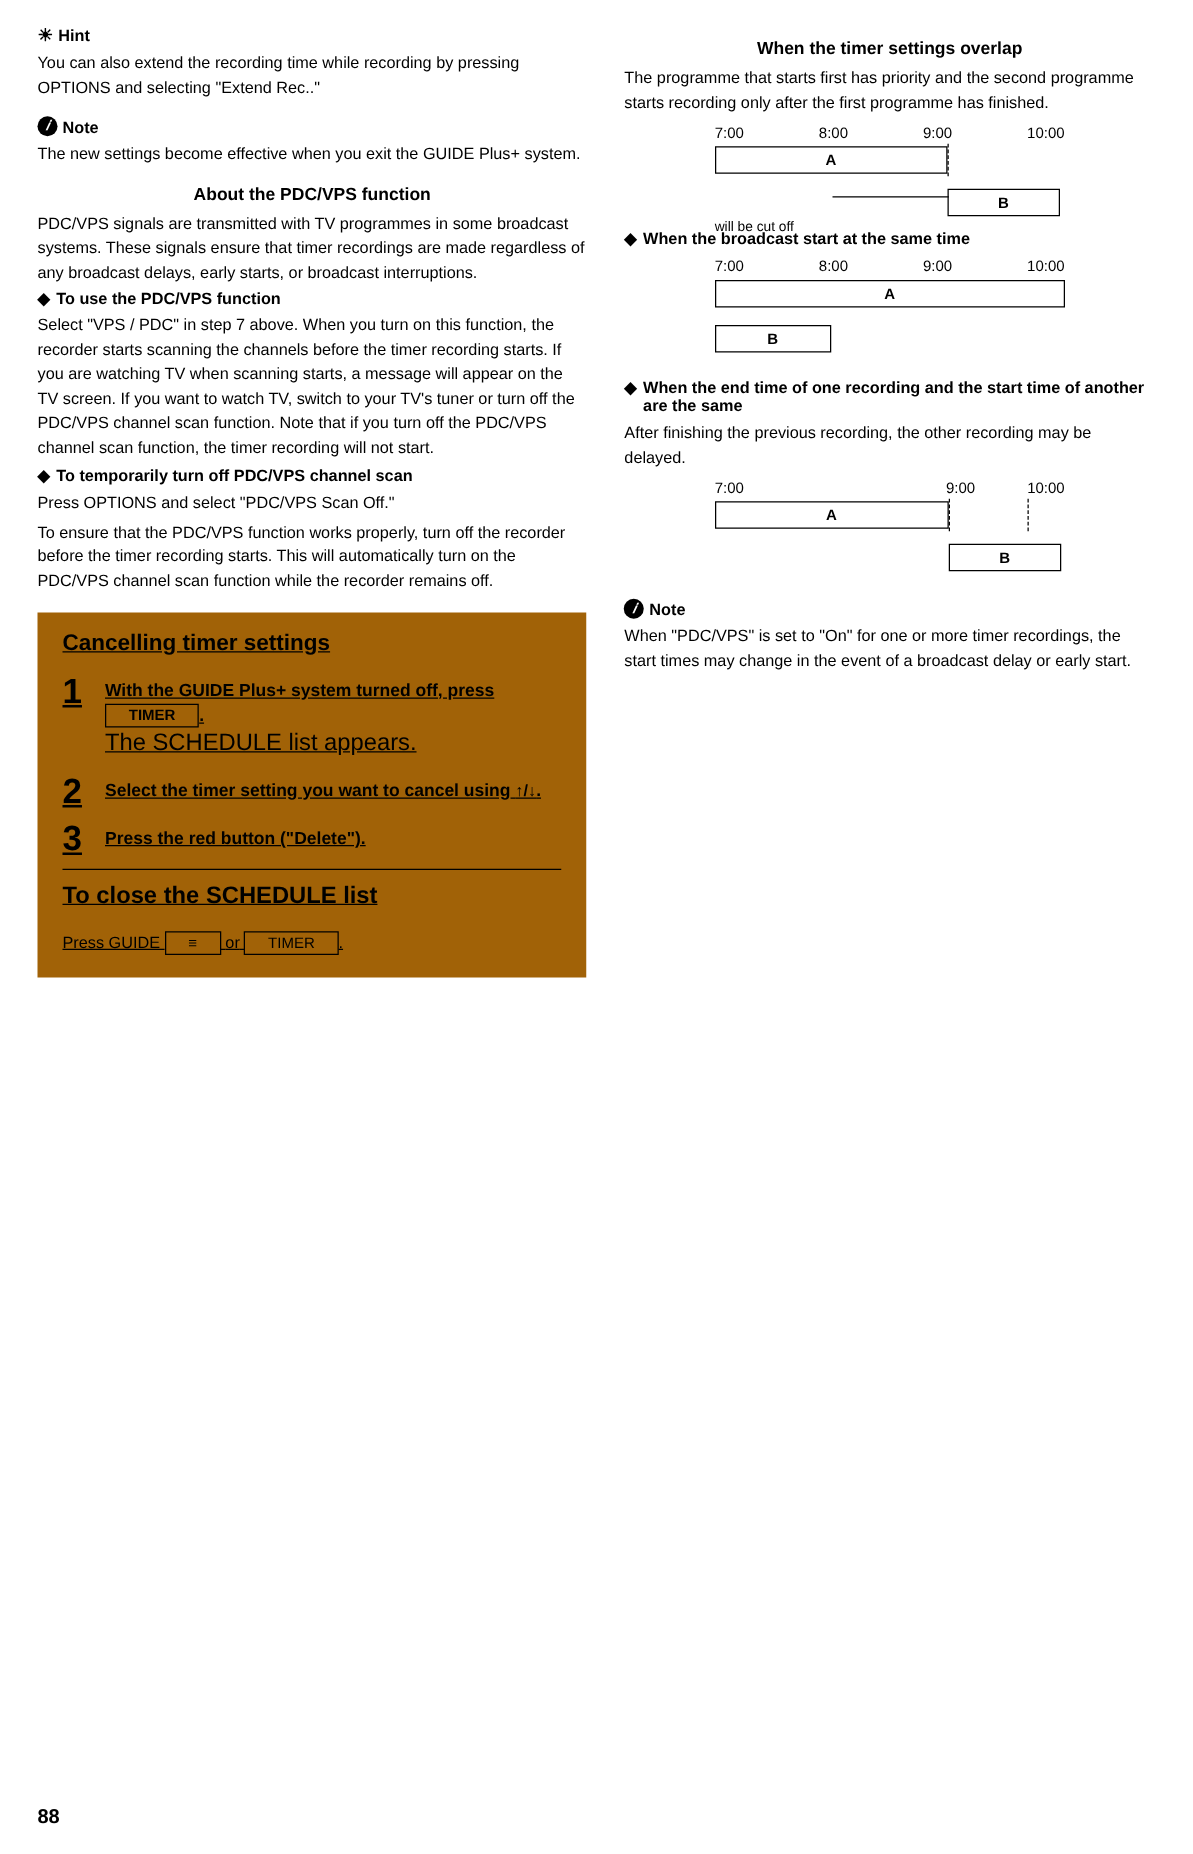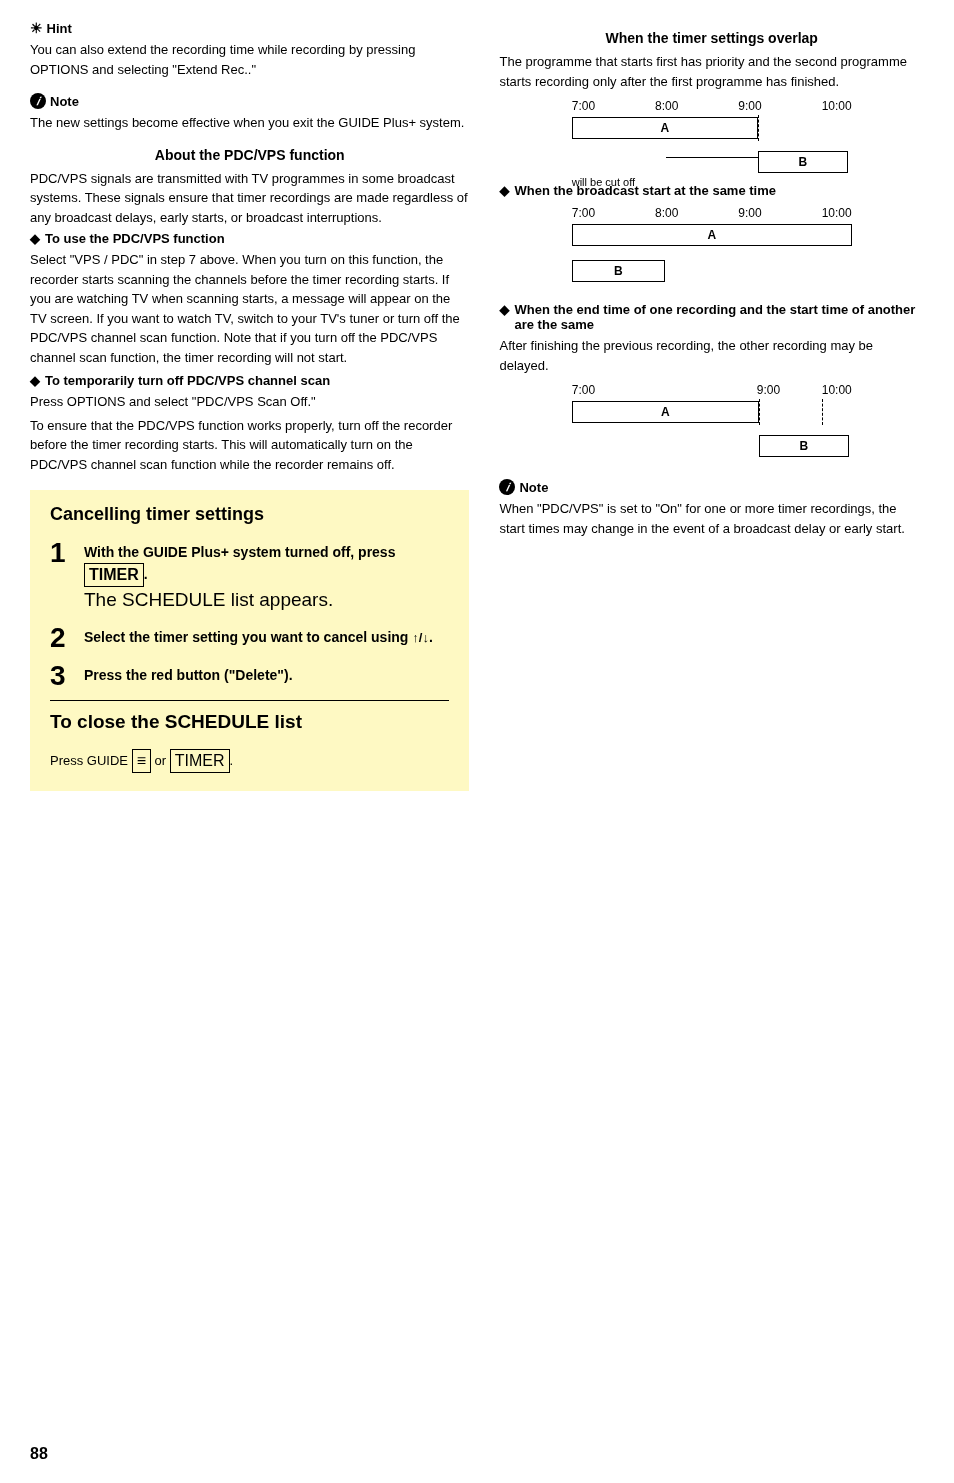--- a/index.html
+++ b/index.html
@@ -89,25 +89,26 @@
       gap: 3px;
     }
     .diamond {
       color: #000;
       font-size: 13px;
       margin-right: 2px;
       flex-shrink: 0;
     }
     
     .cancel-section {
-      background: #fef9c3;
+      background: #a16207;
       border: none;
       padding: 14px 20px 14px 20px;
       margin-top: 16px;
       margin-bottom: 16px;
+      text-decoration: underline;
     }
     .cancel-title {
       font-size: 18px;
       font-weight: bold;
       margin-bottom: 14px;
     }
     .step-item {
       display: flex;
       align-items: flex-start;
       margin-bottom: 10px;
@@ -126,22 +127,22 @@
       padding-top: 4px;
     }
     .step-sub {
       font-size: 19px;
       font-weight: normal;
       display: block;
     }
     .kbd {
       display: inline-block;
       border: 1.5px solid #000;
-      padding: 0 4px;
-      font-size: 16px;
+      padding: 0 18px;
+      font-size: 12px;
       font-family: Arial, sans-serif;
       line-height: 1.4;
       vertical-align: middle;
     }
     .arrow-updown {
       font-size: 13px;
     }
     .to-close-section {
       border-top: 1.5px solid #000;
       padding-top: 10px;

